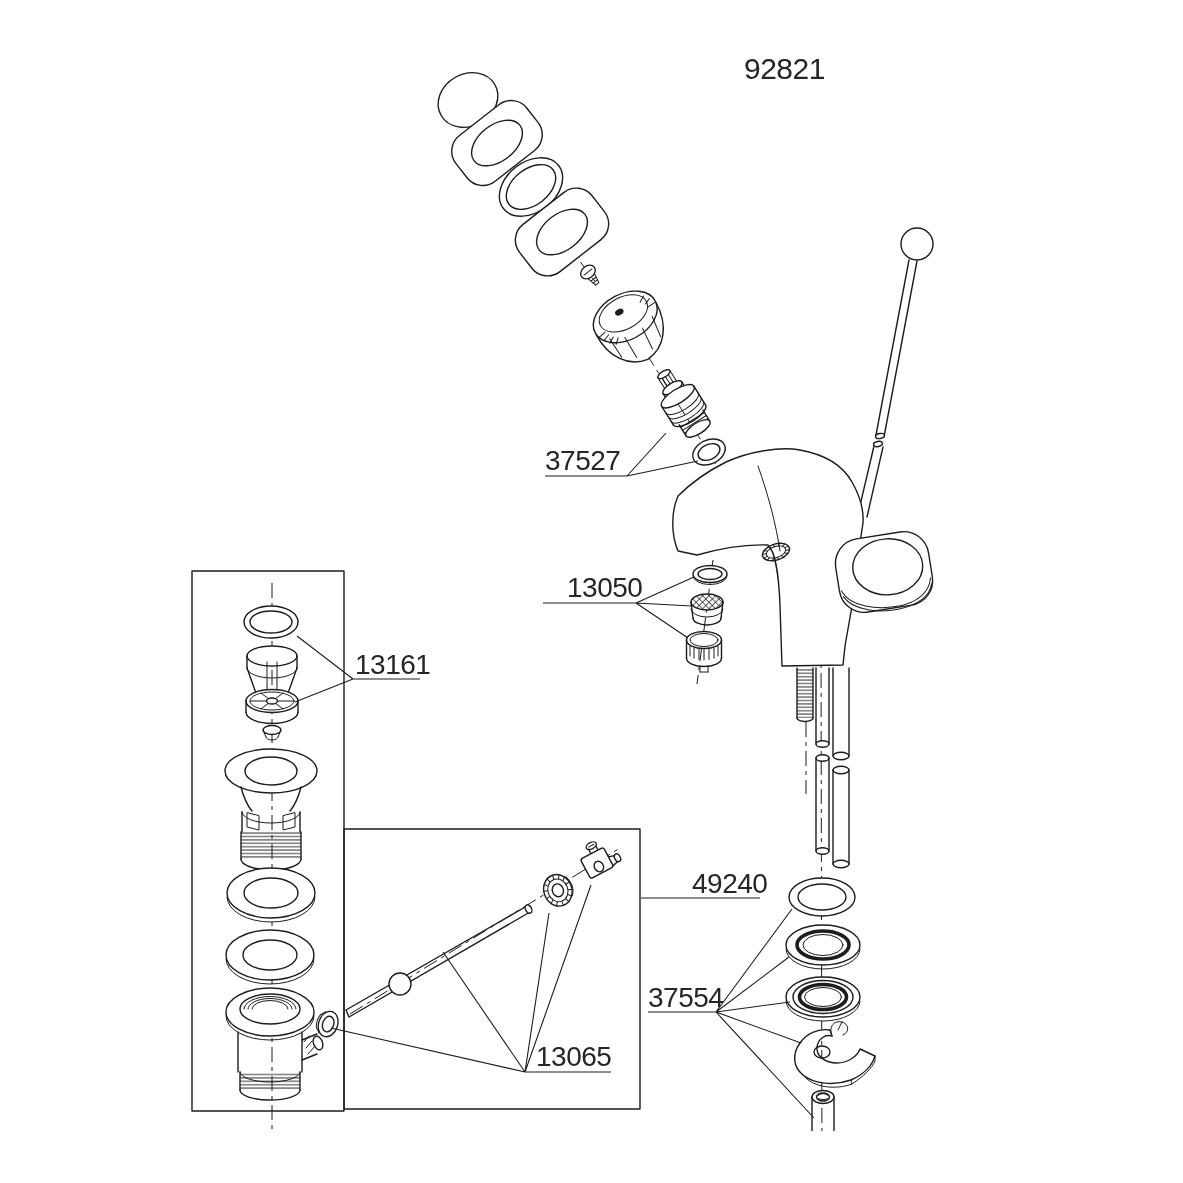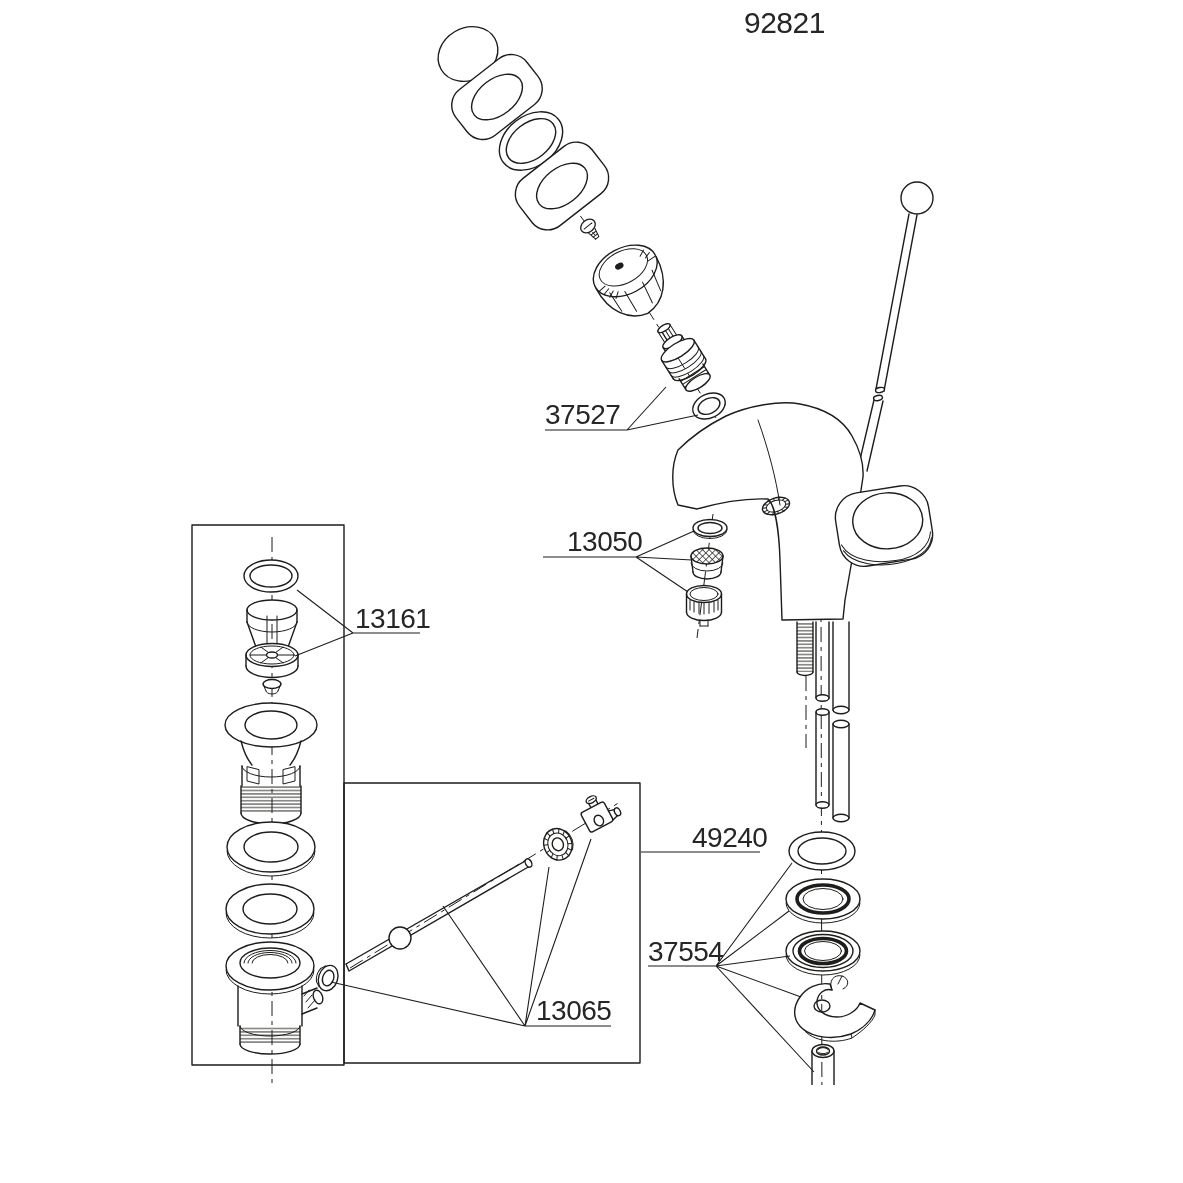--- a/index.html
+++ b/index.html
@@ -1,17 +1,17 @@
 <!DOCTYPE html>
 <html><head>
 <meta charset="utf-8">
 <style>
   html,body{margin:0;padding:0;background:#fff;}
   #stage{position:relative;width:1183px;height:1085px;background:#fff;overflow:hidden;
-         font-family:"Liberation Sans", sans-serif;}
+         font-family:"Liberation Sans", sans-serif;margin-top:46px;}
   svg{display:block}
   .ln{fill:none;stroke:#1d1d1b;stroke-width:1.4;stroke-linecap:round;stroke-linejoin:round;}
   .fw{fill:#ffffff;stroke:#1d1d1b;stroke-width:1.4;stroke-linecap:round;stroke-linejoin:round;}
   .thin{stroke-width:1;}
   .bold{stroke-width:3.6;}
   .cl{fill:none;stroke:#1d1d1b;stroke-width:1;stroke-dasharray:15 5 4 5;}
   .ldr{fill:none;stroke:#1d1d1b;stroke-width:1.1;}
   text.lbl{font-family:"Liberation Sans",sans-serif;font-size:28px;fill:#262626;letter-spacing:-0.5px;}
   text.ttl{font-family:"Liberation Sans",sans-serif;font-size:30px;fill:#262626;letter-spacing:-0.5px;}
 </style>

